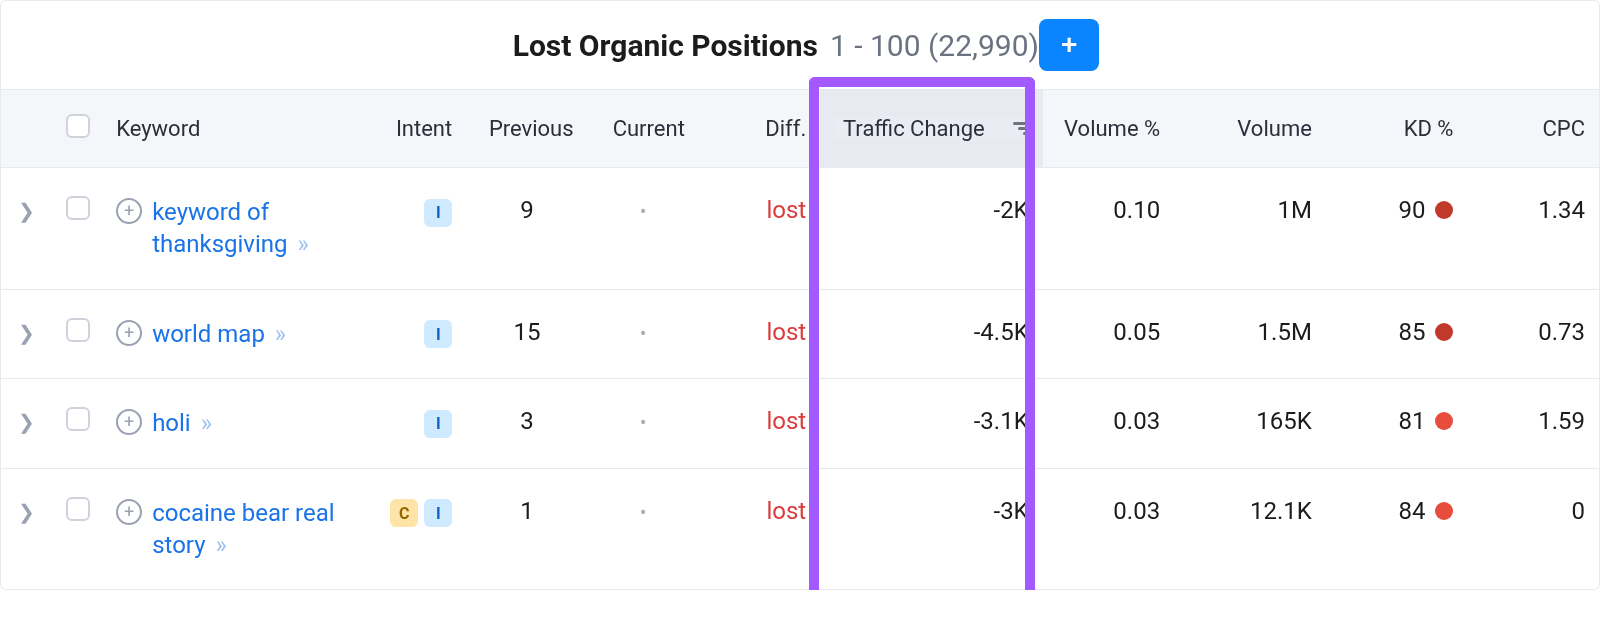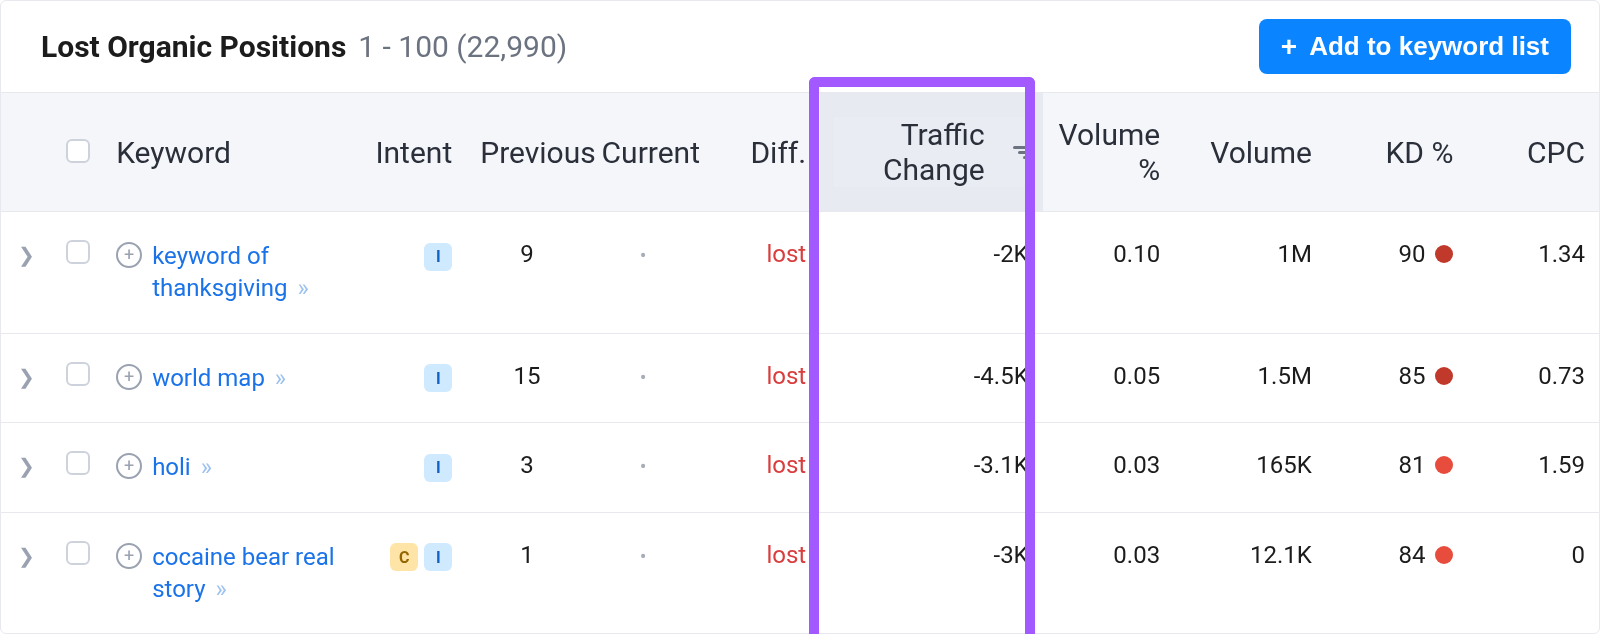--- a/index.html
+++ b/index.html
@@ -32,40 +32,40 @@
     width: 1600px;
     border: 1px solid var(--border);
     border-radius: 6px;
     background: #fff;
   }
 
   
   .titlebar {
     display: flex;
     align-items: center;
-    justify-content: space-between;
+    justify-content: center;
     padding: 18px 28px 18px 40px;
   }
   .title-left { display: flex; align-items: baseline; gap: 12px; flex-wrap: wrap; }
   .title-main { font-weight: 700; font-size: 30px; }
   .title-sub { font-size: 30px; color: var(--muted); }
   .add-btn {
     display: inline-flex; align-items: center; gap: 12px;
     background: var(--accent); color: #fff;
     font-weight: 600; font-size: 26px;
     padding: 12px 22px; border: none; border-radius: 8px;
     cursor: pointer;
   }
   .plus-ico { font-size: 28px; line-height: 1; }
 
   
   table { width: 100%; border-collapse: collapse; table-layout: fixed; }
   thead th {
     background: var(--header-bg);
-    font-weight: 400; font-size: 30px; color: #2a2f3a;
+    font-weight: 400; font-size: 22px; color: #2a2f3a;
     padding: 24px 14px;
     border-top: 1px solid var(--border);
     border-bottom: 1px solid var(--border);
     text-align: right;
   }
   thead th.left { text-align: left; }
   tbody td {
     padding: 28px 14px;
     border-bottom: 1px solid var(--border);
     text-align: right;
@@ -150,21 +150,20 @@
 
 <div class="panel">
 
   <div class="titlebar">
     <div class="title-left">
       <span class="title-main">Lost Organic Positions</span>
       <span class="title-sub">1 - 100 (22,990)</span>
     </div>
     <button class="add-btn">
       <span class="plus-ico">+</span>
-      <span>Add to keyword list</span>
     </button>
   </div>
 
   <table>
     <colgroup>
       <col class="col-expand">
         <col class="col-check">
         <col class="col-keyword">
       <col class="col-intent">
         <col class="col-previous">

